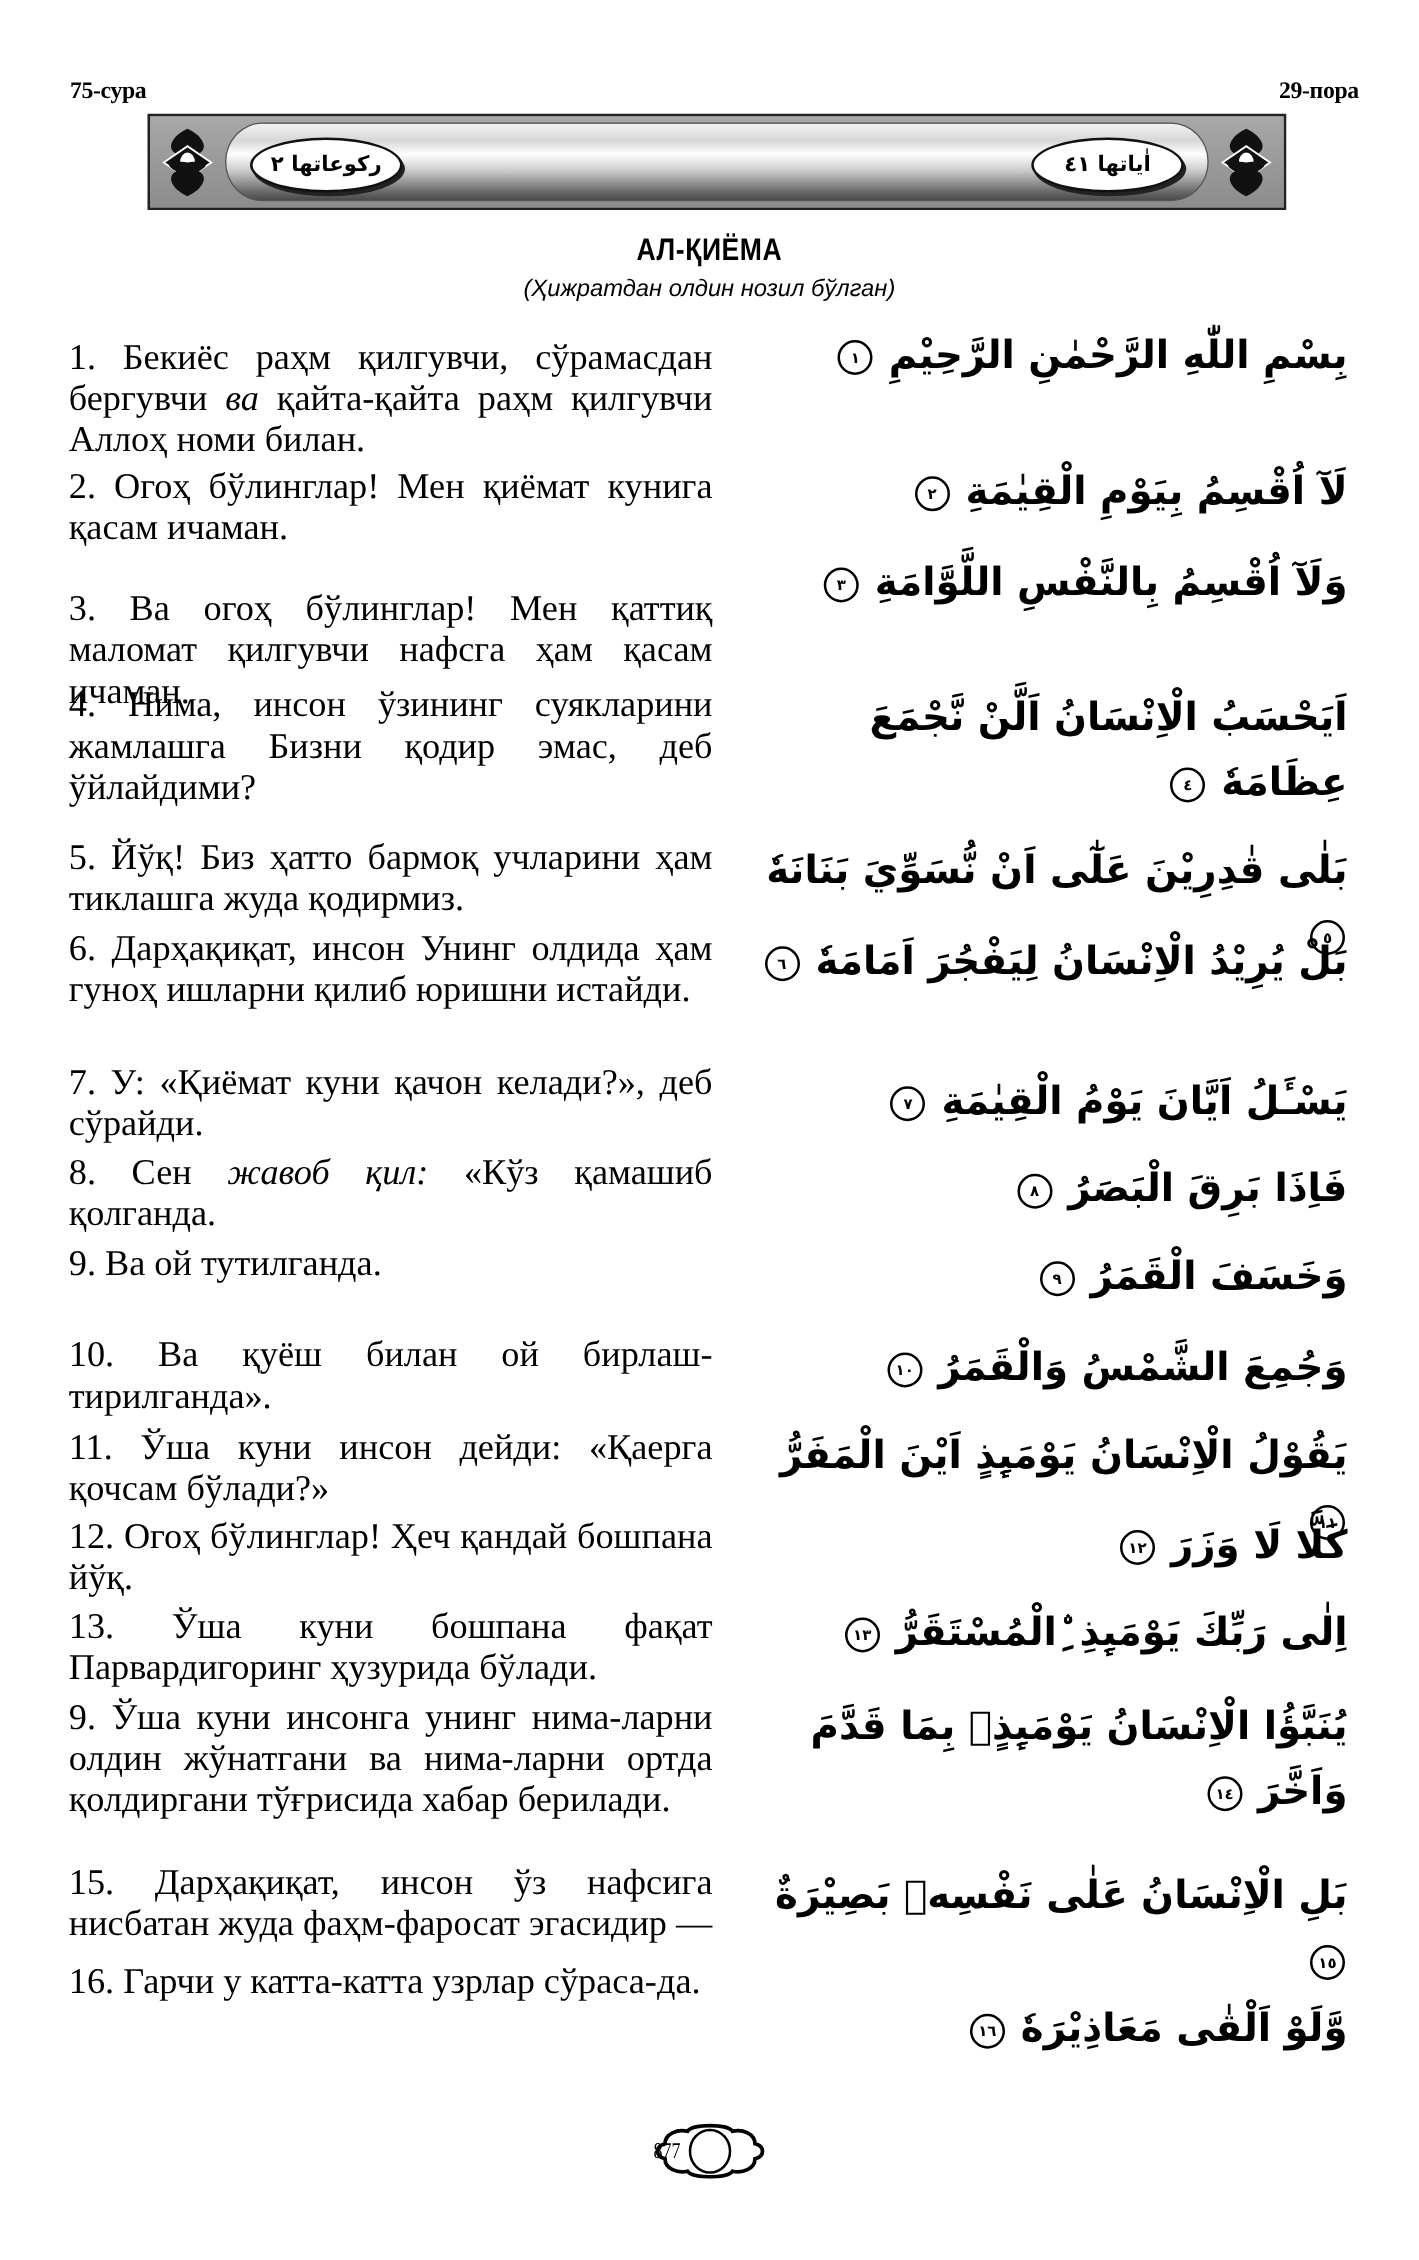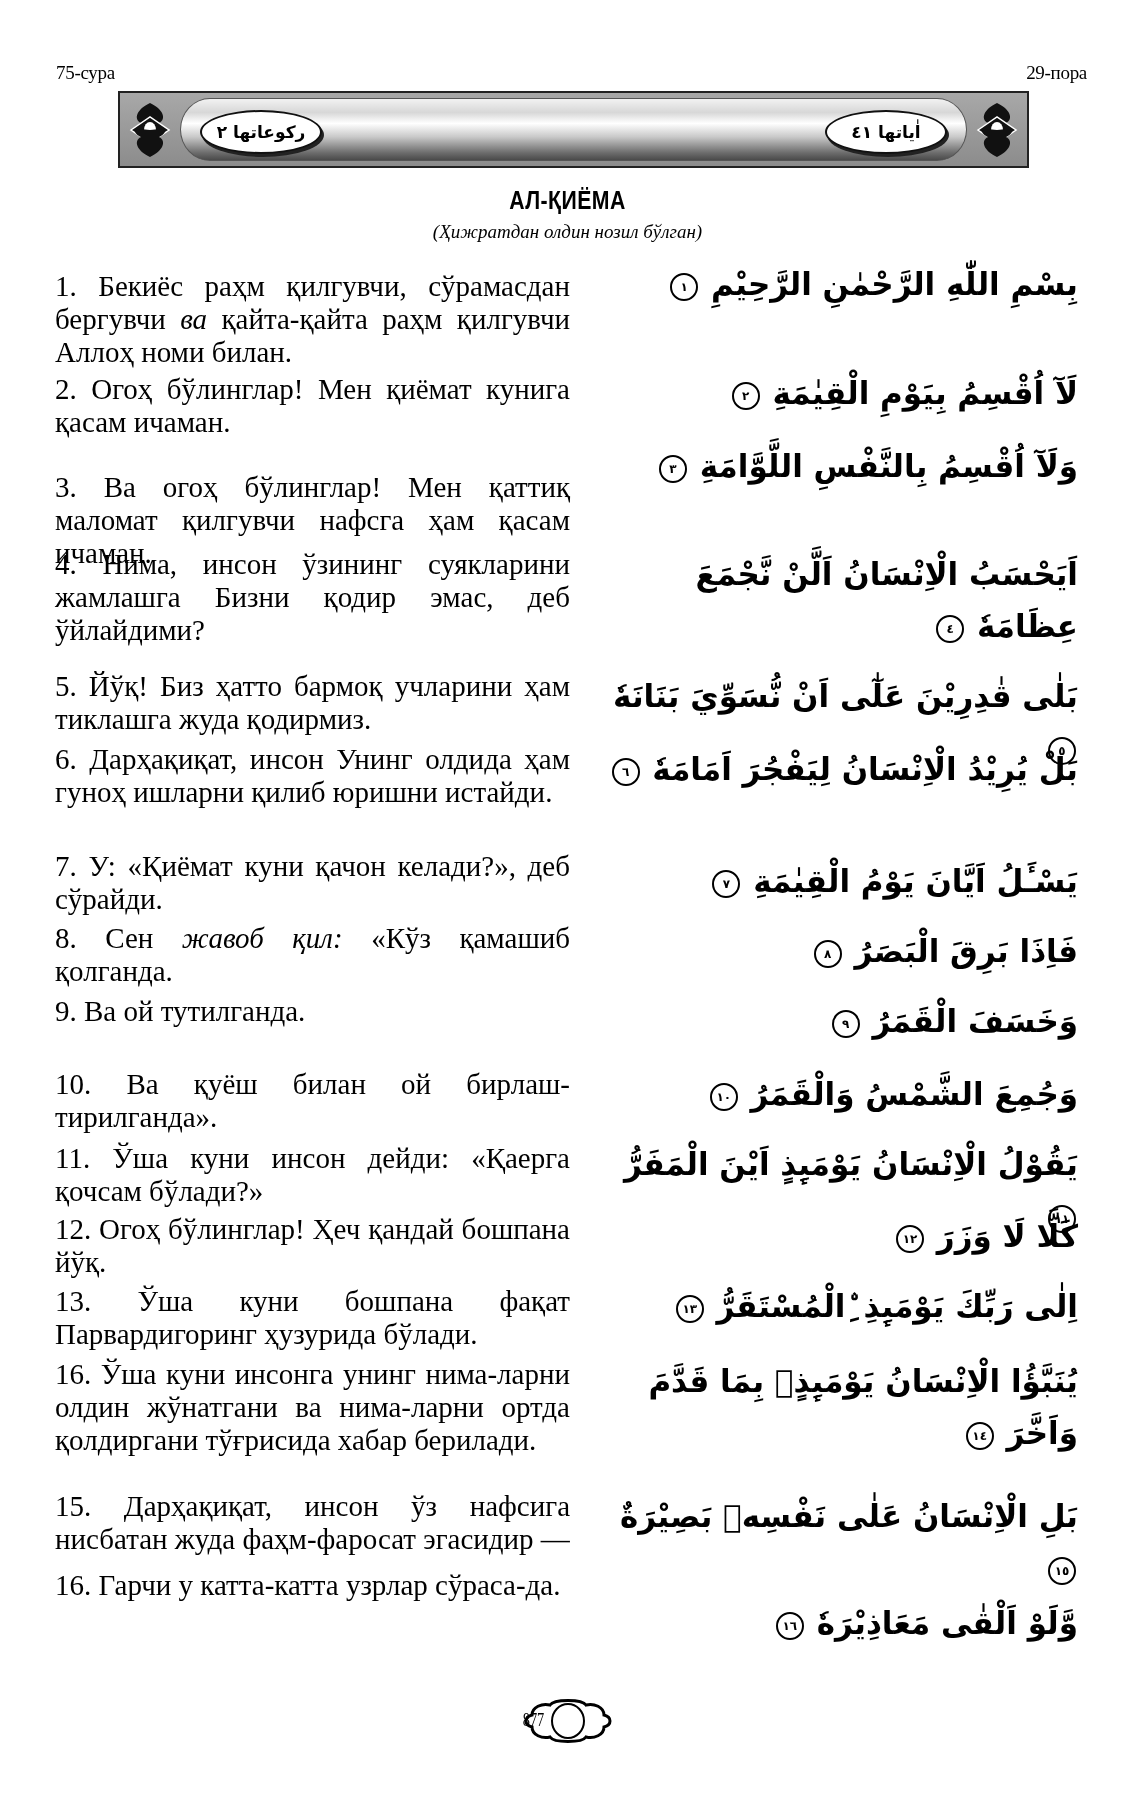--- a/index.html
+++ b/index.html
@@ -2,21 +2,21 @@
 <html><head>
   <meta charset="utf-8">
   <style>
     html, body { margin: 0; padding: 0; background: #ffffff; }
     body {
       width: 1135px; height: 1808px; position: relative; overflow: hidden;
       font-family: "Liberation Serif", serif; color: #000;
     }
     .running-head {
       position: absolute; top: 62px; font-family: "Liberation Serif", serif;
-      font-weight: normal; font-size: 19px; letter-spacing: -0.3px;
+      font-weight: bold; font-size: 19px; letter-spacing: -0.3px;
     }
     .running-head.left { left: 56px; }
     .running-head.right { right: 48px; }
 
     
     .banner {
       position: absolute; left: 118px; top: 91px; width: 911px; height: 77px;
       border: 2px solid #222; border-radius: 0;
       background: linear-gradient(to bottom, #a8a8a8 0%, #8c8c8c 100%);
       box-sizing: border-box;
@@ -49,21 +49,21 @@
       direction: rtl; color: #111; letter-spacing: 1px;
     }
 
     .surah-name {
       position: absolute; left: 0; right: 0; top: 186px; text-align: center;
       font-family: "Liberation Sans", sans-serif; font-weight: bold; font-size: 25px;
       transform: scaleX(0.85); letter-spacing: 0.5px;
     }
     .surah-note {
       position: absolute; left: 0; right: 0; top: 221px; text-align: center;
-      font-family: Liberation Serif, serif; font-style: italic; font-size: 19px;
+      font-family: Liberation Sans, sans-serif; font-style: italic; font-size: 19px;
     }
     .verse-text {
       position: absolute; left: 55px; width: 515px; top: 0;
       font-family: "Liberation Serif", serif; font-size: 29px; line-height: 33px;
       text-align: justify; text-align-last: left;
     }
     .verse-text em { font-style: italic; }
     .verse-arabic {
       position: absolute; left: 600px; width: 478px; top: 0;
       font-family: "DejaVu Sans", sans-serif; font-weight: bold; font-size: 31px;
@@ -135,21 +135,21 @@
     <div class="verse-text" style="top: 995px; position: absolute;">9. Ва ой тутилганда.</div>
     <div class="verse-arabic" style="top: 995px;"><span>وَخَسَفَ الْقَمَرُ</span> <span class="ayah-num">٩</span></div>
     <div class="verse-text" style="top: 1068px; position: absolute;">10. Ва қуёш билан ой бирлаш-тирилганда».</div>
     <div class="verse-arabic" style="top: 1068px;"><span>وَجُمِعَ الشَّمْسُ وَالْقَمَرُ</span> <span class="ayah-num">١٠</span></div>
     <div class="verse-text" style="top: 1142px; position: absolute;">11. Ўша куни инсон дейди: «Қаерга қочсам бўлади?»</div>
     <div class="verse-arabic" style="top: 1138px;"><span>يَقُوْلُ الْاِنْسَانُ يَوْمَىِٕذٍ اَيْنَ الْمَفَرُّ</span> <span class="ayah-num">١١</span></div>
     <div class="verse-text" style="top: 1213px; position: absolute;">12. Огоҳ бўлинглар! Ҳеч қандай бошпана йўқ.</div>
     <div class="verse-arabic" style="top: 1210px;"><span>كَلَّا لَا وَزَرَ</span> <span class="ayah-num">١٢</span></div>
     <div class="verse-text" style="top: 1285px; position: absolute;">13. Ўша куни бошпана фақат Парвардигоринг ҳузурида бўлади.</div>
     <div class="verse-arabic" style="top: 1280px;"><span>اِلٰى رَبِّكَ يَوْمَىِٕذِ ِۨالْمُسْتَقَرُّ</span> <span class="ayah-num">١٣</span></div>
-    <div class="verse-text" style="top: 1358px; position: absolute;">16. Ўша куни инсонга унинг нима-ларни олдин жўнатгани ва нима-ларни ортда қолдиргани тўғрисида хабар берилади.</div>
+    <div class="verse-text" style="top: 1358px; position: absolute;">9. Ўша куни инсонга унинг нима-ларни олдин жўнатгани ва нима-ларни ортда қолдиргани тўғрисида хабар берилади.</div>
     <div class="verse-arabic" style="top: 1355px;"><span>يُنَبَّؤُا الْاِنْسَانُ يَوْمَىِٕذٍۢ بِمَا قَدَّمَ وَاَخَّرَ</span> <span class="ayah-num">١٤</span></div>
     <div class="verse-text" style="top: 1490px; position: absolute;">15. Дарҳақиқат, инсон ўз нафсига нисбатан жуда фаҳм-фаросат эгасидир —</div>
     <div class="verse-arabic" style="top: 1490px;"><span>بَلِ الْاِنْسَانُ عَلٰى نَفْسِهٖ بَصِيْرَةٌ</span> <span class="ayah-num">١٥</span></div>
     <div class="verse-text" style="top: 1569px; position: absolute;">16. Гарчи у катта-катта узрлар сўраса-да.</div>
     <div class="verse-arabic" style="top: 1597px;"><span>وَّلَوْ اَلْقٰى مَعَاذِيْرَهٗ</span> <span class="ayah-num">١٦</span></div>
   </div>
 
 <div class="page-number">
   <svg width="96" height="46" viewBox="0 0 96 46">
     <path d="M30 8 C34 2 62 2 66 8 C74 6 84 10 84 18 C92 20 92 28 84 30 C84 38 74 42 66 40 C62 46 34 46 30 40 C22 42 12 38 12 30 C4 28 4 20 12 18 C12 10 22 6 30 8Z" fill="#fff" stroke="#000" stroke-width="3"></path>

